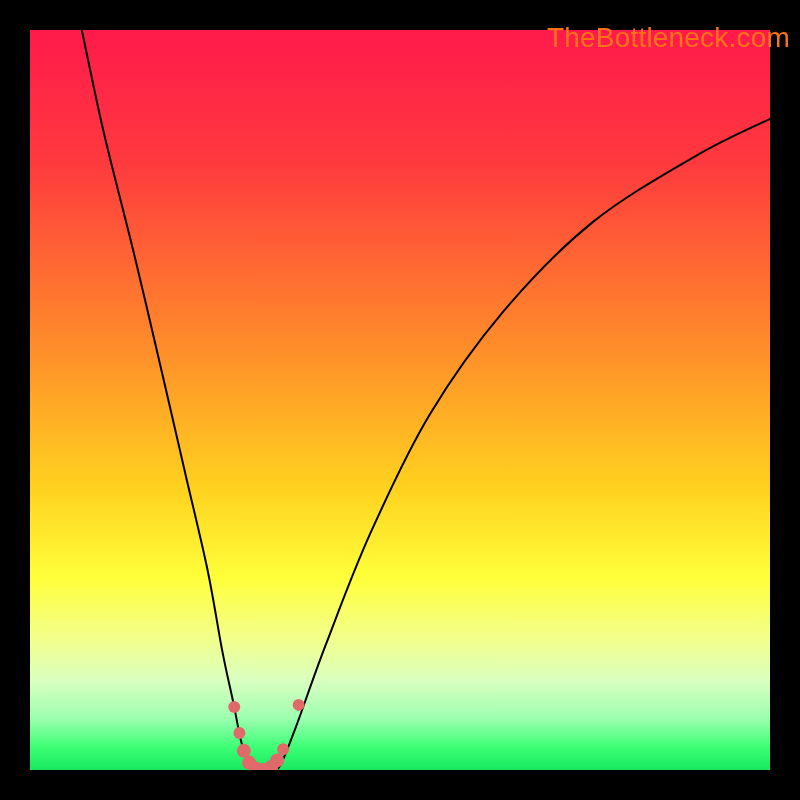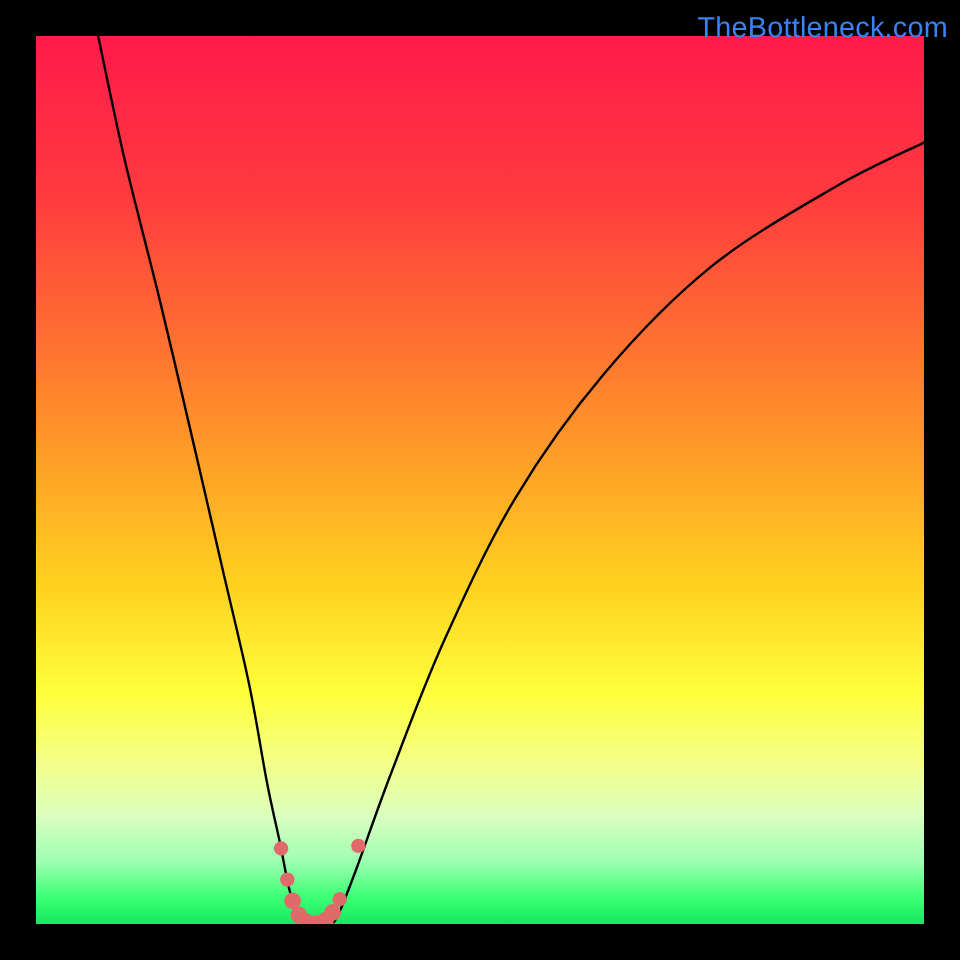--- a/index.html
+++ b/index.html
@@ -29,24 +29,24 @@
   }
   .gradient {
     position: absolute;
     left: 0;
     top: 0;
     width: 100%;
     height: 100%;
   }
   .watermark {
     position: absolute;
-    top: 10px;
+    top: 22px;
     right: 10px;
-    color: #3b82f6;
-    font-size: 24px;
+    color: #f97316;
+    font-size: 28px;
     font-weight: 500;
     letter-spacing: 0.2px;
     user-select: none;
   }
   svg.curve {
     position: absolute;
     left: 0;
     top: 0;
     width: 100%;
     height: 100%;

